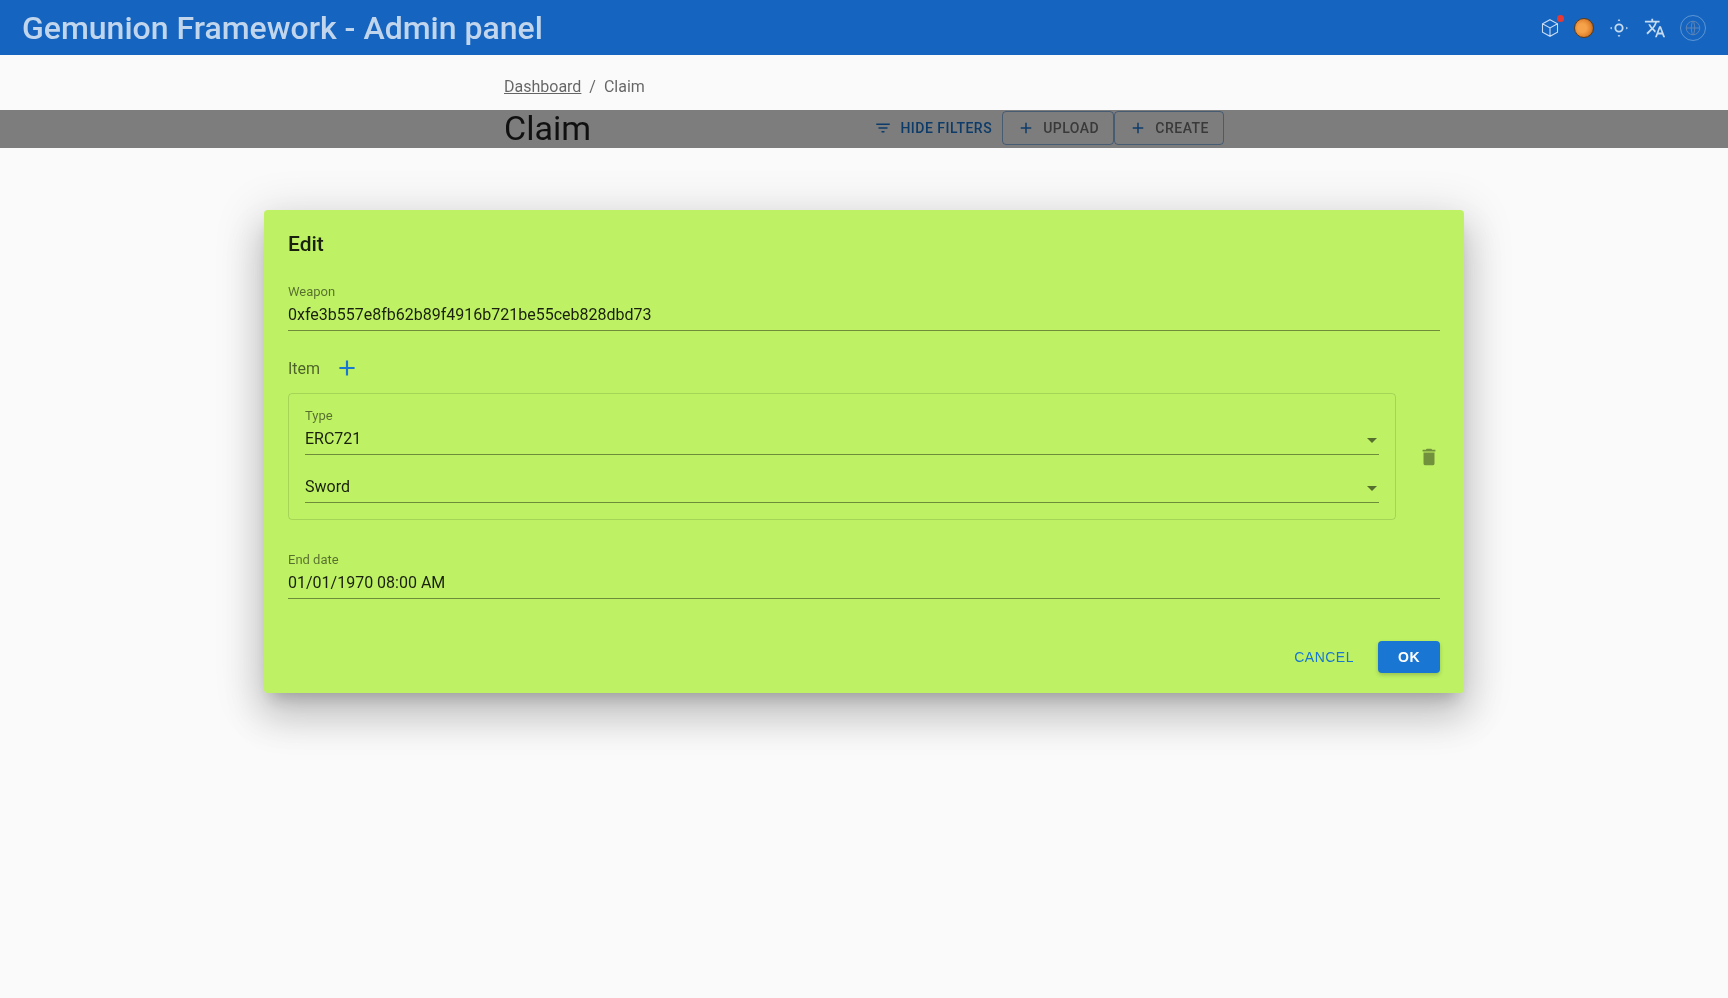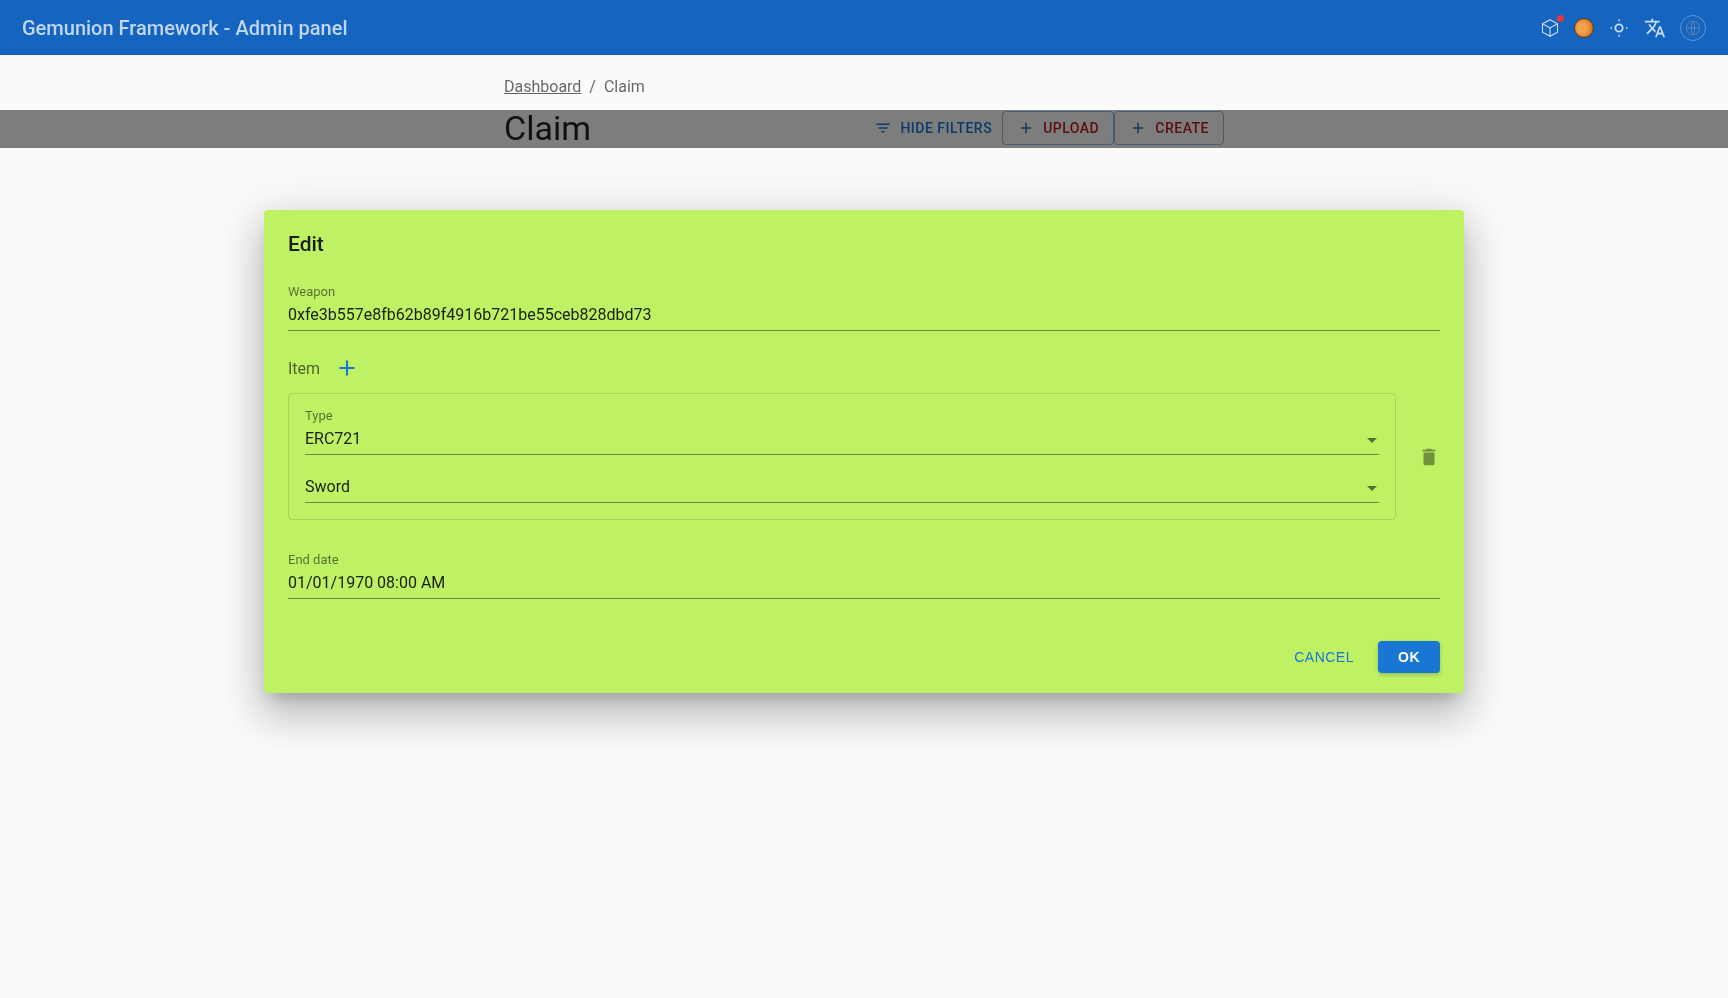--- a/index.html
+++ b/index.html
@@ -1,37 +1,37 @@
 <!DOCTYPE html>
 <html><head>
   <meta charset="utf-8">
   <style>
     * { margin: 0; padding: 0; box-sizing: border-box; }
     body { font-family: Roboto, "Helvetica Neue", Arial, sans-serif; background: #fafafa; width: 1728px; height: 998px; overflow: hidden; position: relative; }
     
     
     .header { background: #1565c0; height: 55px; width: 100%; display: flex; align-items: center; padding: 0 22px; justify-content: space-between; }
-    .header-title { color: #c1d5ec; font-size: 20px; font-weight: 500; }
+    .header-title { color: #c1d5ec; font-size: 32px; font-weight: 500; }
     .header-icons { display: flex; align-items: center; gap: 14px; }
     .header-icons svg, .header-icons .icn { color: #c8dcf1; fill: #c8dcf1; }
     .fox-icon { width: 20px; height: 20px; border-radius: 50%; background: radial-gradient(circle at 40% 50%, #f6a24a 30%, #e28430 60%, #7a4921 100%); border: 1px solid #5f3a18; }
     .network-wrap { position: relative; }
     .red-dot { position: absolute; top: -3px; right: -4px; width: 7px; height: 7px; border-radius: 50%; background: #e53935; }
     .globe-circle { width: 26px; height: 26px; border-radius: 50%; border: 1px solid rgba(200,220,241,.4); display: flex; align-items: center; justify-content: center; }
     
     
     .page { width: 100%; padding-top: 22px; }
     .page-inner { width: 720px; margin: 0 auto; }
     .breadcrumb { font-size: 16px; color: rgba(0,0,0,.6); margin-bottom: 12px; }
     .breadcrumb .bc-link { text-decoration: underline; color: rgba(0,0,0,.6); }
     .page-title-row { display: flex; align-items: center; justify-content: space-between; }
     .page-title { font-size: 34px; font-weight: 400; color: rgba(0,0,0,.87); }
     .page-actions { display: flex; align-items: center; }
     .text-btn { color: #1976d2; font-size: 14px; font-weight: 500; letter-spacing: .5px; display: flex; align-items: center; gap: 8px; padding: 8px 10px; text-transform: uppercase; }
-    .outlined-btn { border: 1px solid rgba(25,118,210,.5); border-radius: 4px; color: #b91c1c; font-size: 14px; font-weight: 500; letter-spacing: .5px; display: flex; align-items: center; gap: 8px; padding: 7px 14px; text-transform: uppercase; }
+    .outlined-btn { border: 1px solid rgba(25,118,210,.5); border-radius: 4px; color: #737373; font-size: 14px; font-weight: 500; letter-spacing: .5px; display: flex; align-items: center; gap: 8px; padding: 7px 14px; text-transform: uppercase; }
     
     
     .overlay { position: absolute; inset: 55px 0 0 0; background: rgba(0,0,0,.5); }
     
     
     .page-wrapper { position: relative; }
     
     
     .modal { position: absolute; left: 264px; top: 210px; width: 1200px; background: #bef264; border-radius: 4px; box-shadow: 0 11px 15px -7px rgba(0,0,0,.2), 0 24px 38px 3px rgba(0,0,0,.14), 0 9px 46px 8px rgba(0,0,0,.12); padding: 22px 24px 20px; }
     .modal h2 { font-size: 21px; font-weight: 500; color: rgba(0,0,0,.87); margin-bottom: 28px; }

